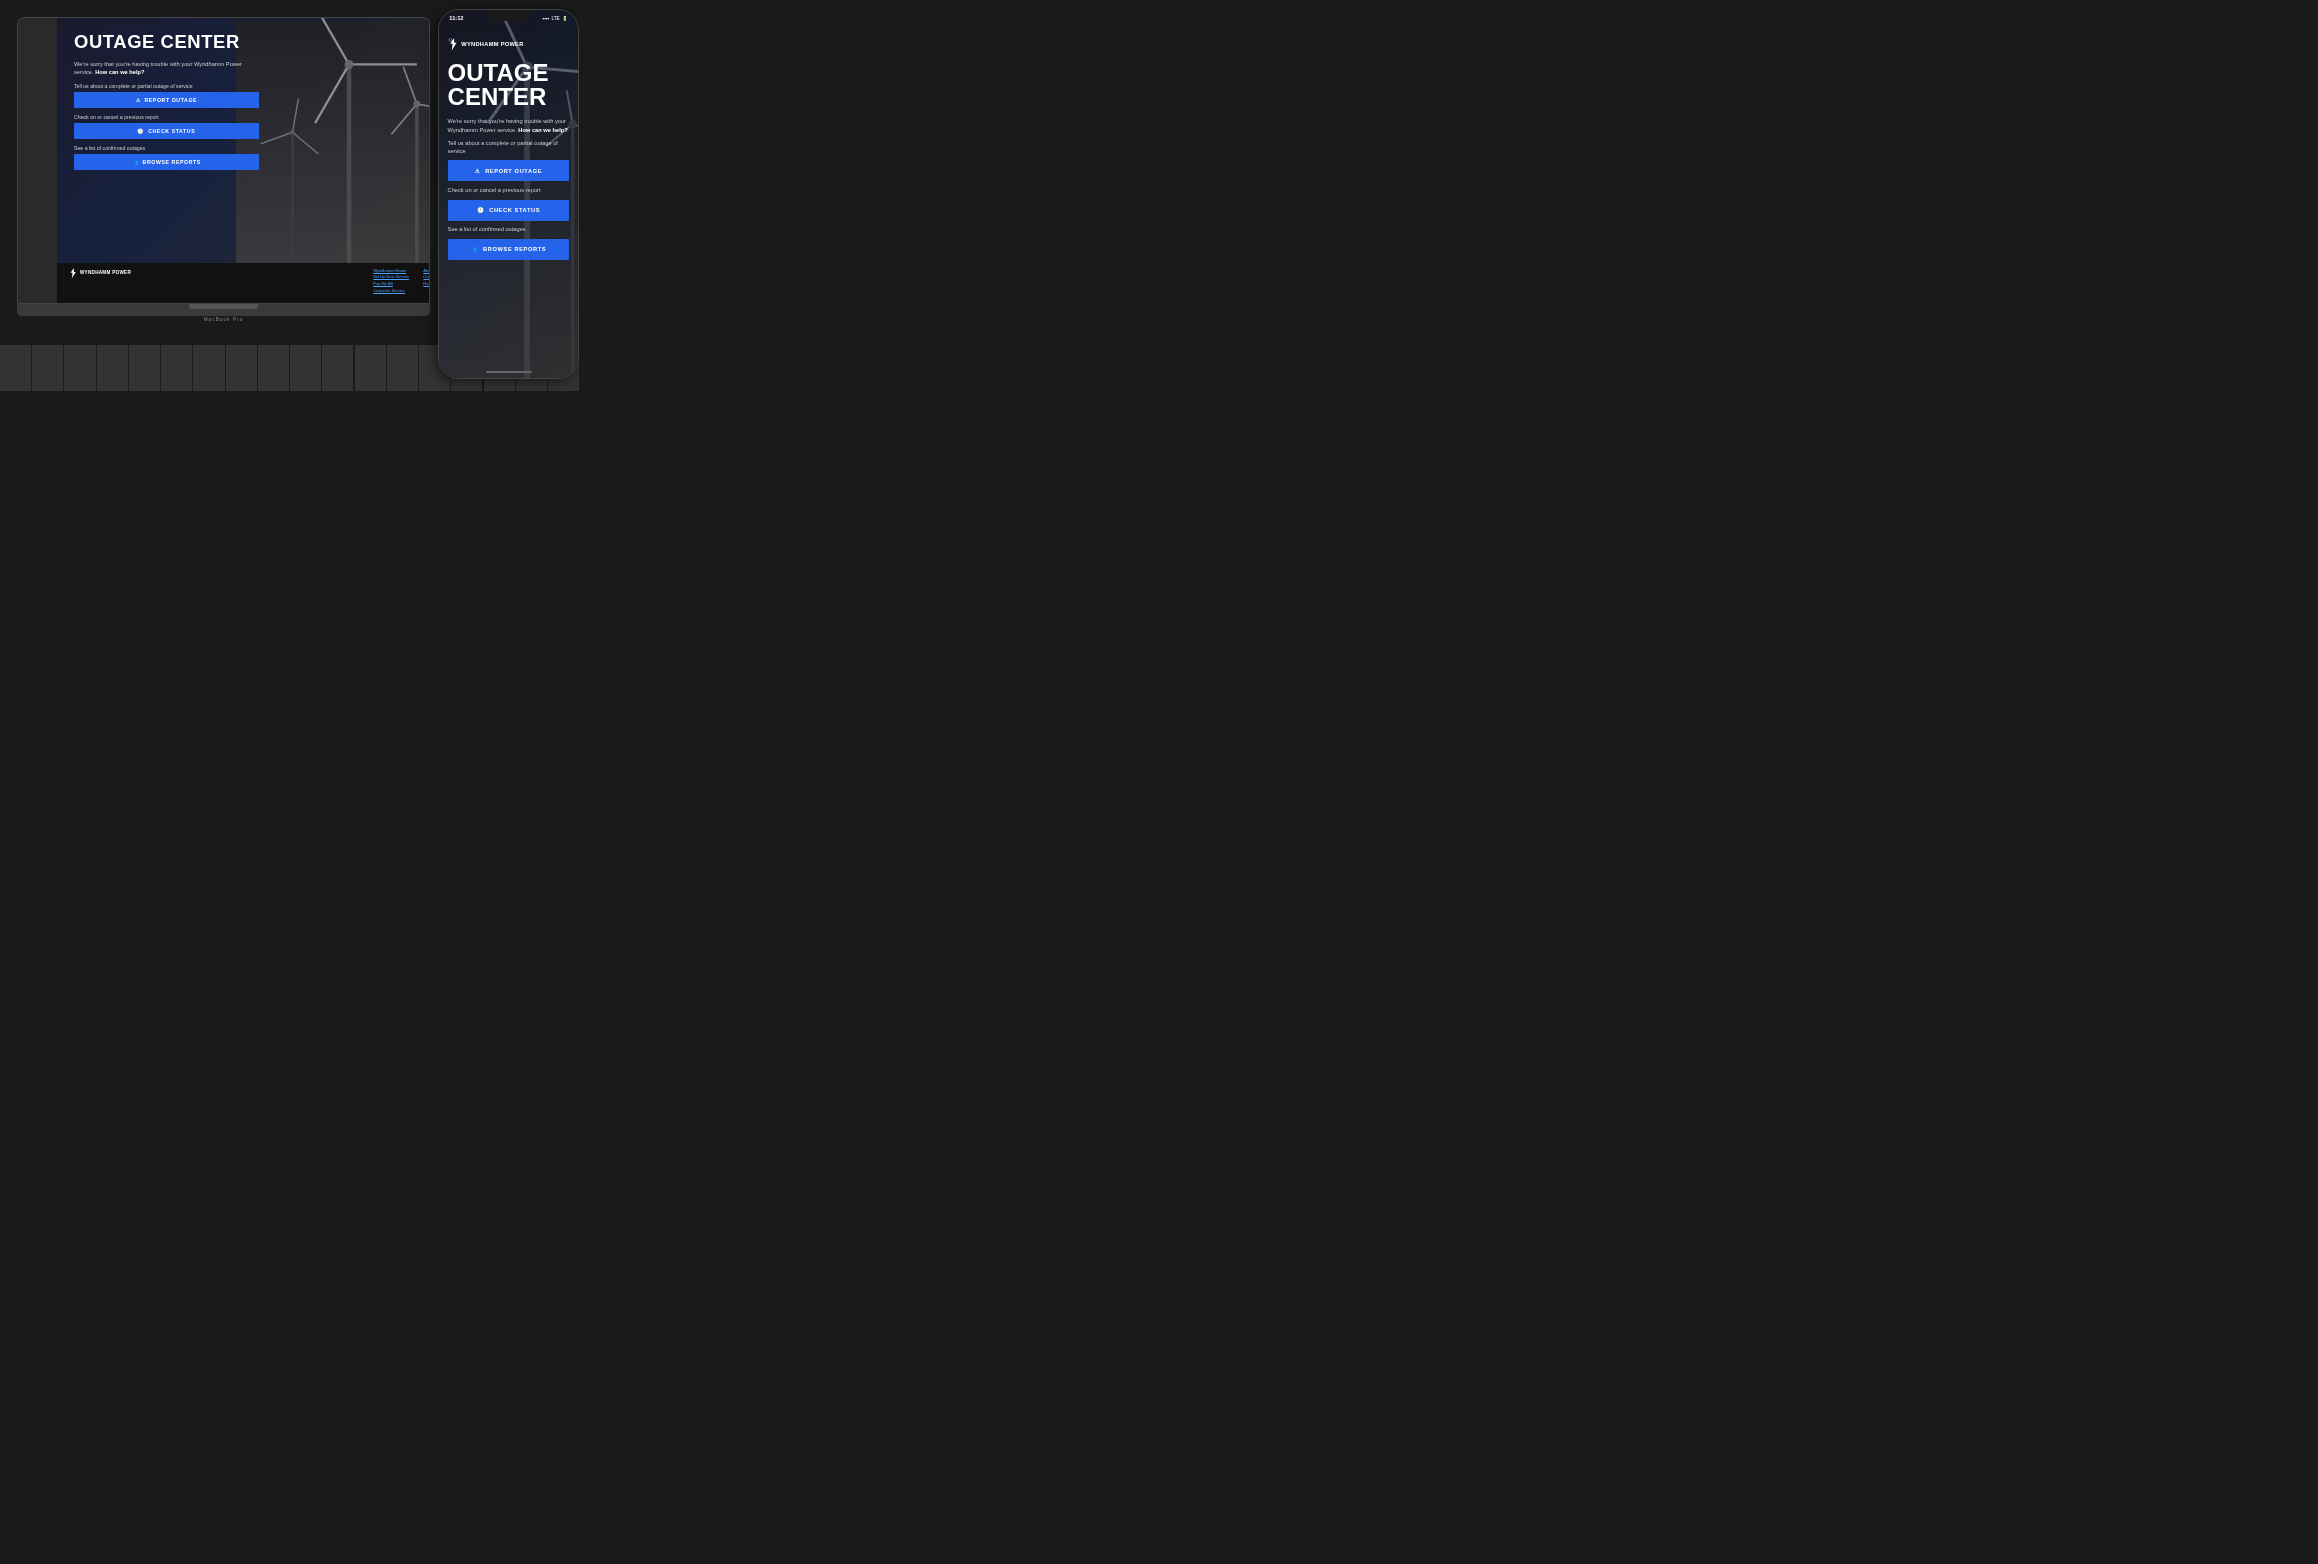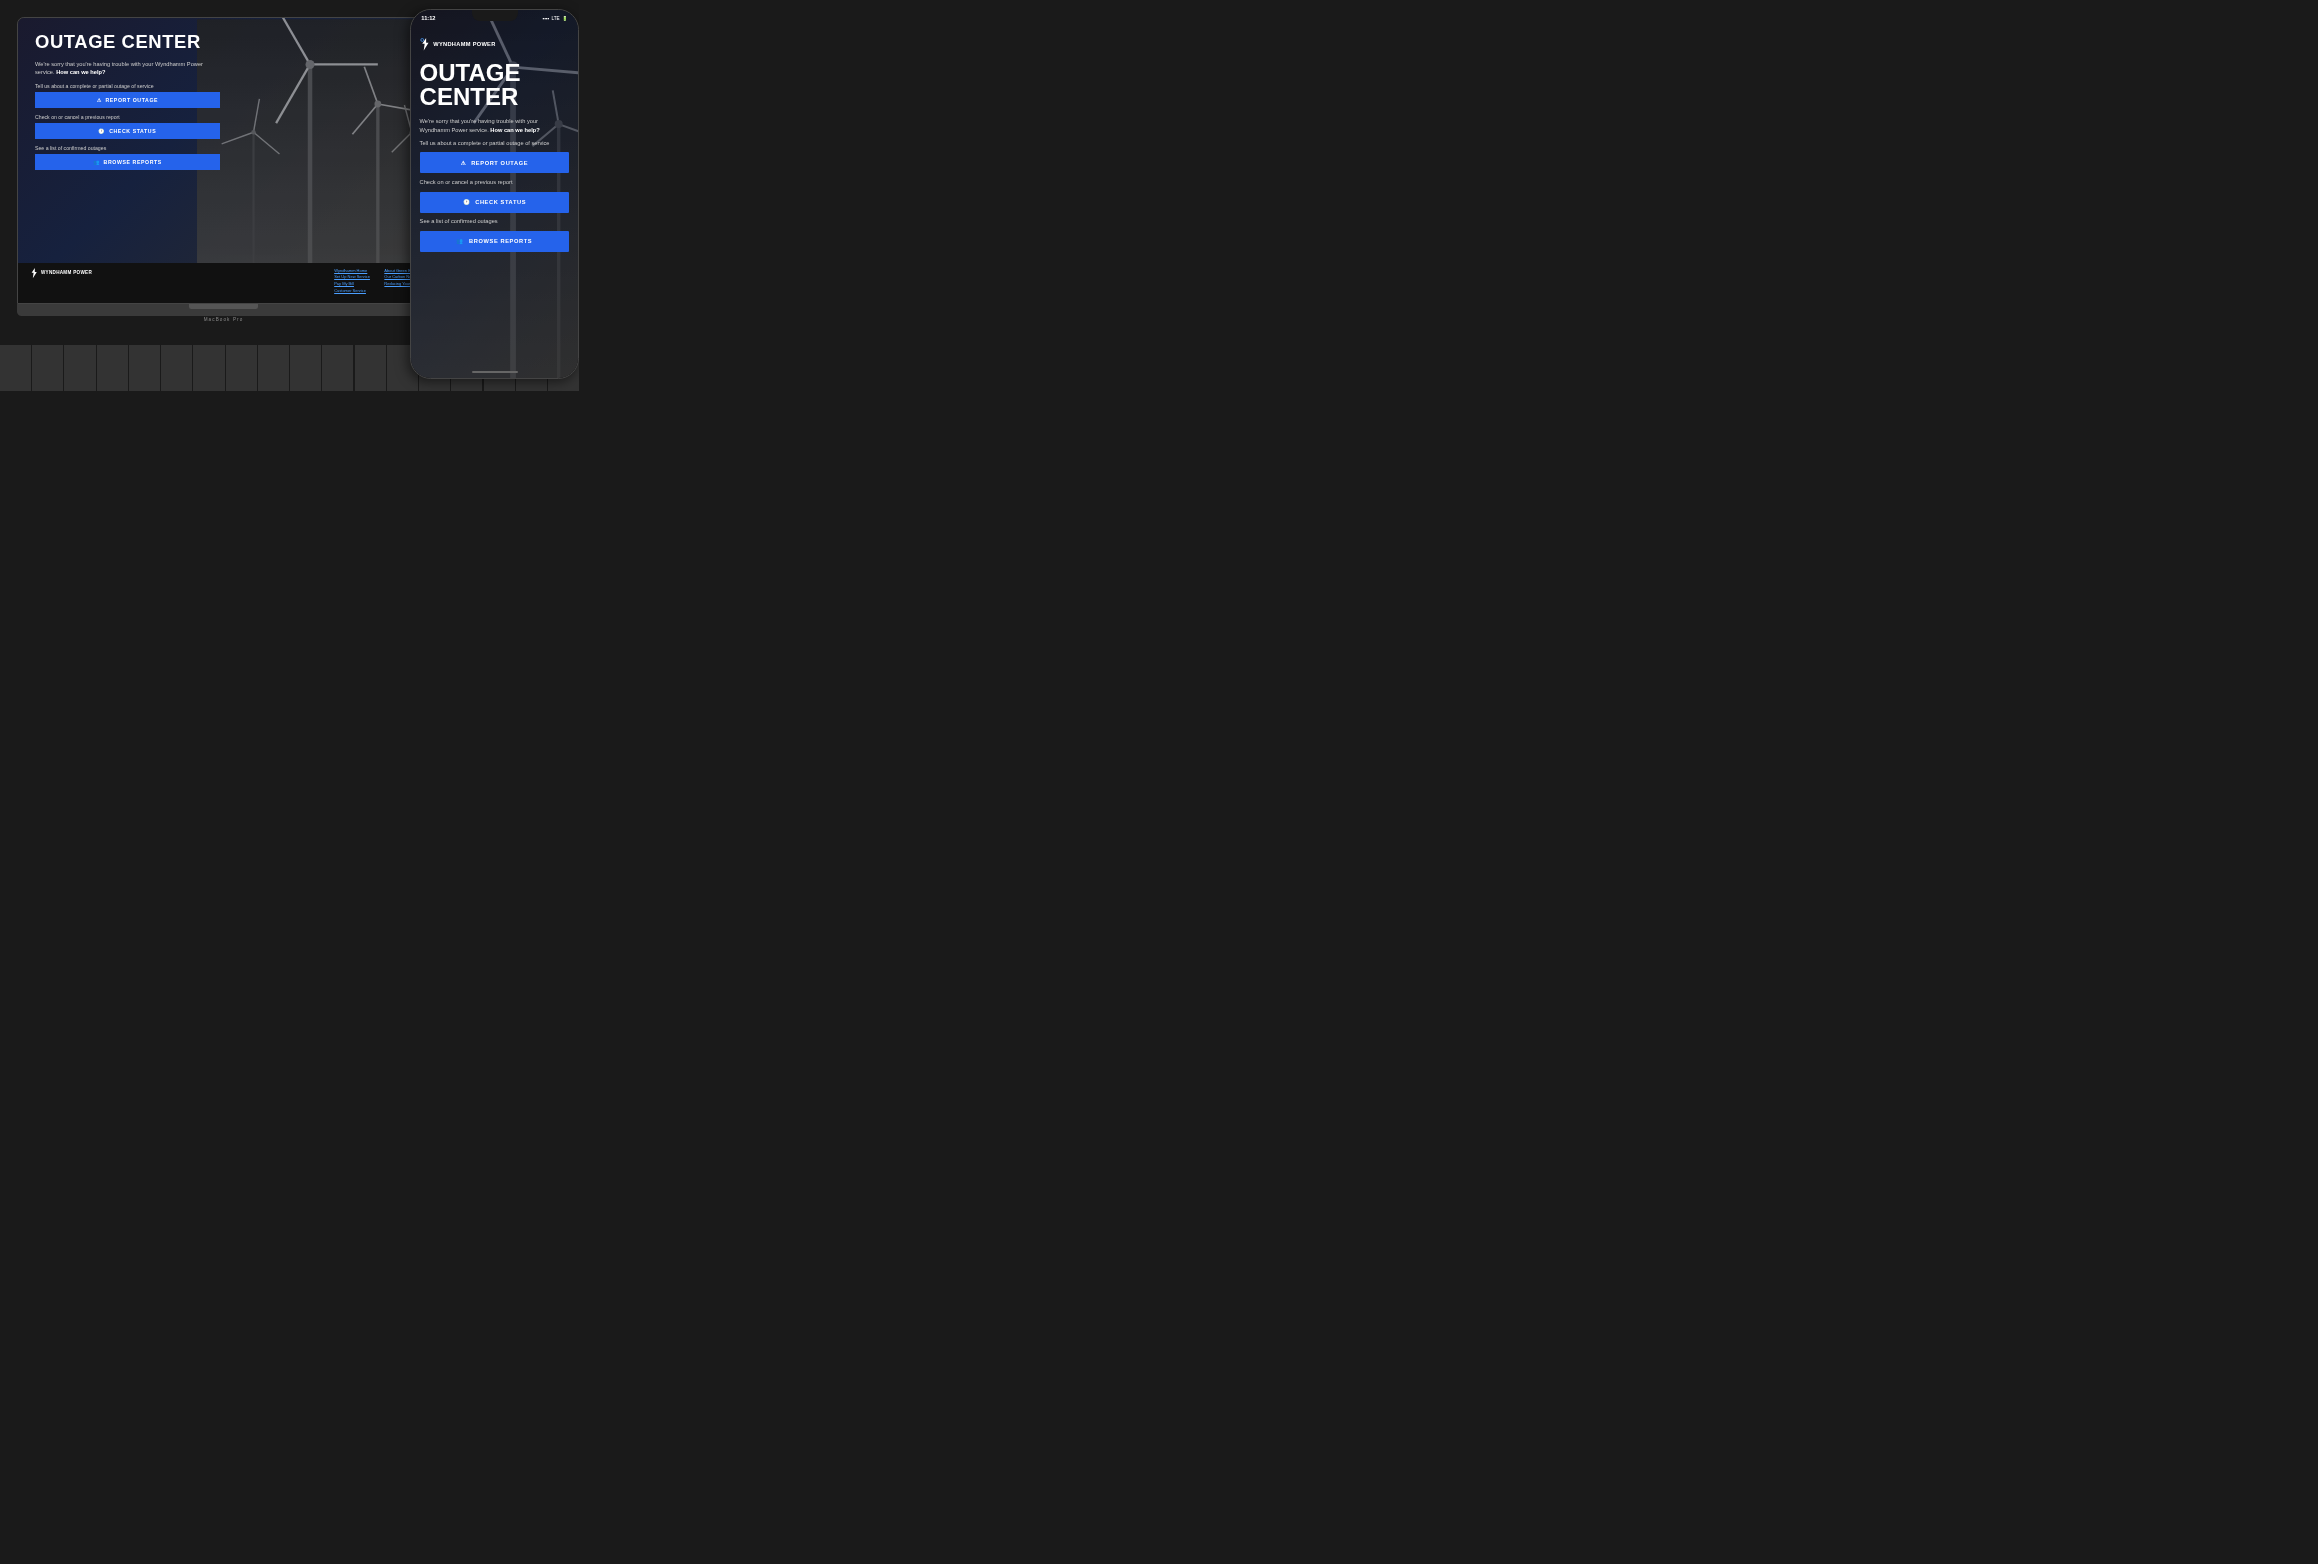--- a/index.html
+++ b/index.html
@@ -68,20 +68,21 @@
       overflow: hidden;
       position: relative;
     }
 
     .laptop-screen-inner {
       width: 100%;
       height: 100%;
       background: linear-gradient(135deg, #1a1a2e 0%, #16213e 40%, #2d2d2d 100%);
       position: relative;
       overflow: hidden;
+      margin-left: 39px;
     }
 
     .turbine-svg {
       position: absolute;
       right: 5.7px;
       top: 0;
       width: 55%;
       height: 100%;
       opacity: 0.8;
     }
@@ -202,21 +203,21 @@
       font-size: 4.6px;
       margin-top: 1.7px;
       letter-spacing: 1.1px;
     }
 
     
     .phone-container {
       position: absolute;
       right: 0;
       top: 8.6px;
-      width: 169px;
+      width: 141px;
       height: 370px;
       background: #1a1a1a;
       border-radius: 20.7px;
       border: 1.7px solid #444;
       overflow: hidden;
       box-shadow: -2.9px 2.9px 11.5px rgba(0,0,0,0.5);
     }
 
     .phone-screen {
       width: 100%;

